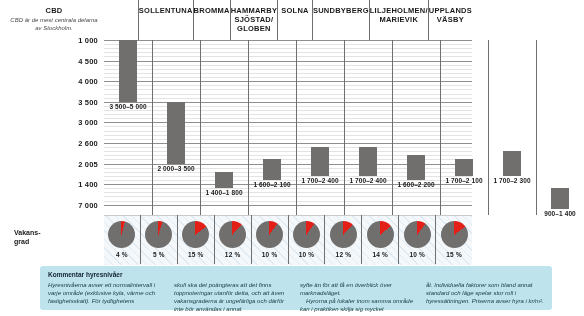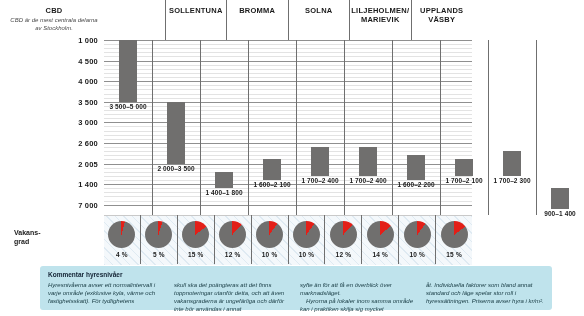--- a/index.html
+++ b/index.html
@@ -106,21 +106,27 @@
   <div class="plot">
     <div class="hdr-row" id="hdr-row">
         <div class="hdr-cell"></div>
         <div class="hdr-cell">
           <div class="hdr-title">SOLLENTUNA</div>
         </div>
         <div class="hdr-cell">
           <div class="hdr-title">BROMMA</div>
         </div>
         <div class="hdr-cell">
+          <div class="hdr-title">HAMMARBY SJÖSTAD/ GLOBEN</div>
+        </div>
+        <div class="hdr-cell">
           <div class="hdr-title">SOLNA</div>
+        </div>
+        <div class="hdr-cell">
+          <div class="hdr-title">SUNDBYBERG</div>
         </div>
         <div class="hdr-cell">
           <div class="hdr-title">LILJEHOLMEN/ MARIEVIK</div>
         </div>
         <div class="hdr-cell">
           <div class="hdr-title">UPPLANDS VÄSBY</div>
         </div>
       </div>
     <div class="grid-area" id="grid-area">
         <div class="hline minor" style="top: 164.706px;"></div>

